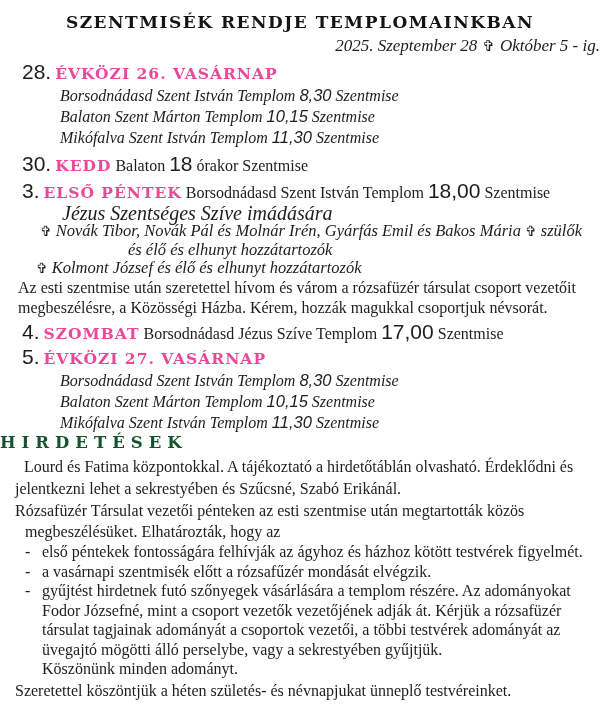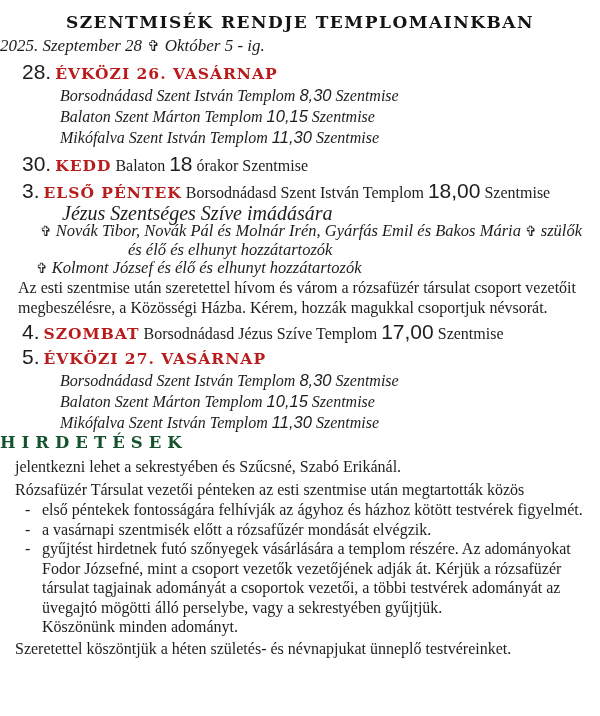--- a/index.html
+++ b/index.html
@@ -5,30 +5,30 @@
   html,body{margin:0;padding:0;}
   body{
     width:600px;height:716px;overflow:hidden;background:#ffffff;color:#1d1d1d;
     font-family:"Liberation Serif", serif;font-size:16px;
   }
   .title{
     margin-top:11px;text-align:center;font-family:"DejaVu Serif", serif;
     font-weight:bold;font-size:17px;line-height:23px;letter-spacing:1.5px;color:#141414;
   }
   .subtitle{
-    text-align:left;font-style:italic;font-size:17px;line-height:23px;
+    text-align:right;font-style:italic;font-size:17px;line-height:23px;
   }
   .subtitle .cross{font-style:normal;font-size:15px;margin:0 5px;}
   .dayline{
     margin-left:22px;font-size:16px;line-height:22px;white-space:nowrap;
   }
   .dayline .num{font-family:"Liberation Sans", sans-serif;font-size:21px;}
   .dec{
     font-family:"DejaVu Serif", serif;font-weight:bold;letter-spacing:1px;
-    font-size:15.5px;color:#b91c1c;
+    font-size:15.5px;color:#ec4899;
   }
   .mass{margin-left:60px;line-height:20px;white-space:nowrap;font-style:italic;}
   .num{font-family:"Liberation Sans", sans-serif;font-size:16.5px;}
   .intent{margin-left:62px;font-style:italic;font-size:20px;line-height:18px;white-space:nowrap;}
   .mem{font-style:italic;font-size:16.5px;line-height:18px;white-space:nowrap;}
   .mem .cross{font-style:normal;font-size:14px;margin-right:4px;}
   .mem1{margin-left:40px;}
   .mem1c{margin-left:128px;}
   .mem2{margin-left:36px;}
   .note{margin-left:18px;line-height:20px;white-space:nowrap;}
@@ -129,25 +129,27 @@
 </div>
 <div class="mass">
   <span>Mikófalva Szent István Templom</span>
   <span class="num">11,30</span>
   <span>Szentmise</span>
 </div>
 
 <div class="hird">HIRDETÉSEK</div>
 
 <div class="p1">
+  <div class="ln ln2">Lourd és Fatima központokkal. A tájékoztató a hirdetőtáblán olvasható. Érdeklődni és</div>
   <div class="ln ln3">jelentkezni lehet a sekrestyében és Szűcsné, Szabó Erikánál.</div>
 </div>
 
 <div class="p2">
   <div class="ln lnA">Rózsafüzér Társulat vezetői pénteken az esti szentmise után megtartották közös</div>
+  <div class="ln lnB">megbeszélésüket. Elhatározták, hogy az</div>
 </div>
 
 <div class="bullet"><span class="dash">-</span><span>első péntekek fontosságára felhívják az ágyhoz és házhoz kötött testvérek figyelmét.</span></div>
 <div class="bullet"><span class="dash">-</span><span>a vasárnapi szentmisék előtt a rózsafűzér mondását elvégzik.</span></div>
 <div class="bullet"><span class="dash">-</span><span>gyűjtést hirdetnek futó szőnyegek vásárlására a templom részére. Az adományokat</span></div>
 <div class="bcont">Fodor Józsefné, mint a csoport vezetők vezetőjének adják át. Kérjük a rózsafüzér</div>
 <div class="bcont">társulat tagjainak adományát a csoportok vezetői, a többi testvérek adományát az</div>
 <div class="bcont">üvegajtó mögötti álló perselybe, vagy a sekrestyében gyűjtjük.</div>
 <div class="bcont">Köszönünk minden adományt.</div>
 

